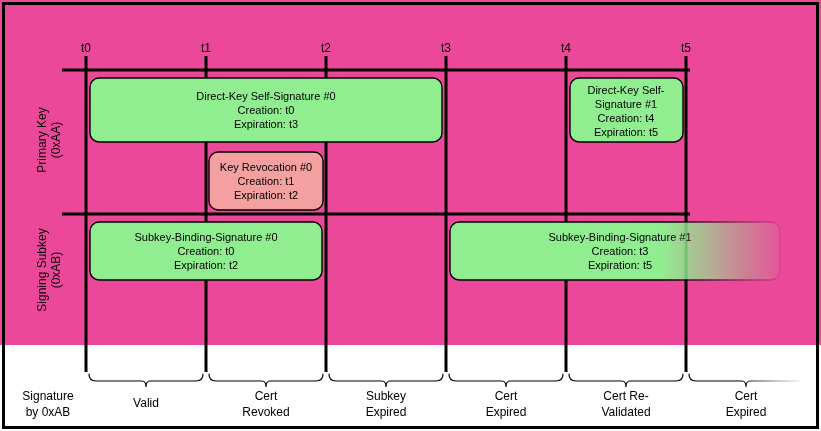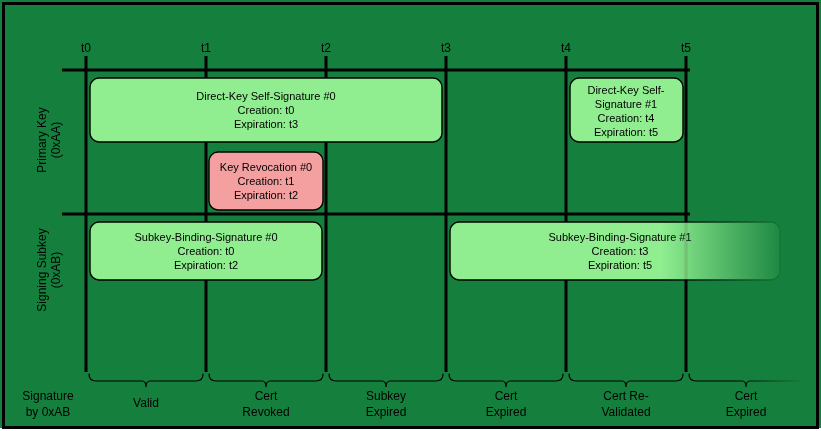--- a/index.html
+++ b/index.html
@@ -9,22 +9,22 @@
   }
   body {
     width: 821px;
     height: 431px;
     font-family: "Liberation Sans", sans-serif;
     overflow: hidden;
   }
   #diagram-root {
     position: relative;
     width: 821px;
-    height: 428px;
-    background: #15803d;
+    height: 345px;
+    background: #ec4899;
   }
   svg.diagram-canvas {
     display: block;
     width: 821px;
     height: 431px;
   }
   .frame-border {
     fill: none;
     stroke: #000000;
     stroke-width: 3;

